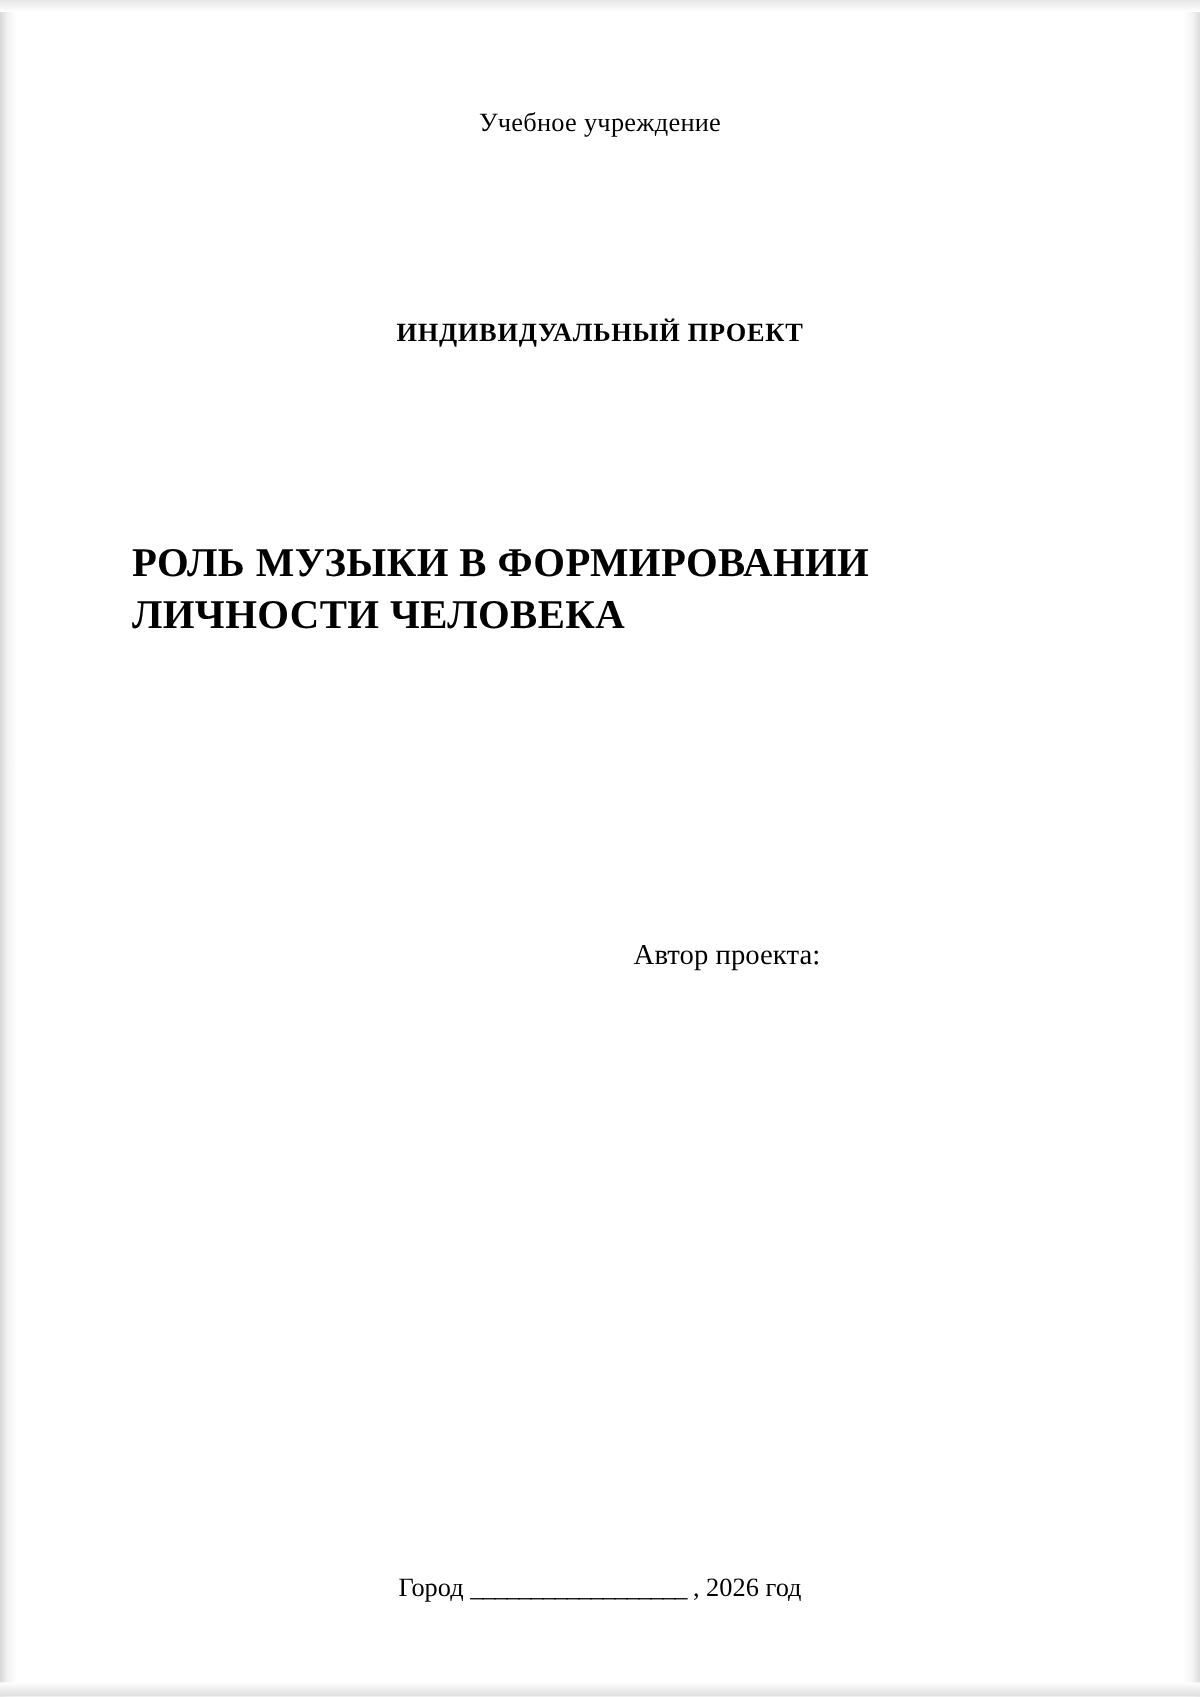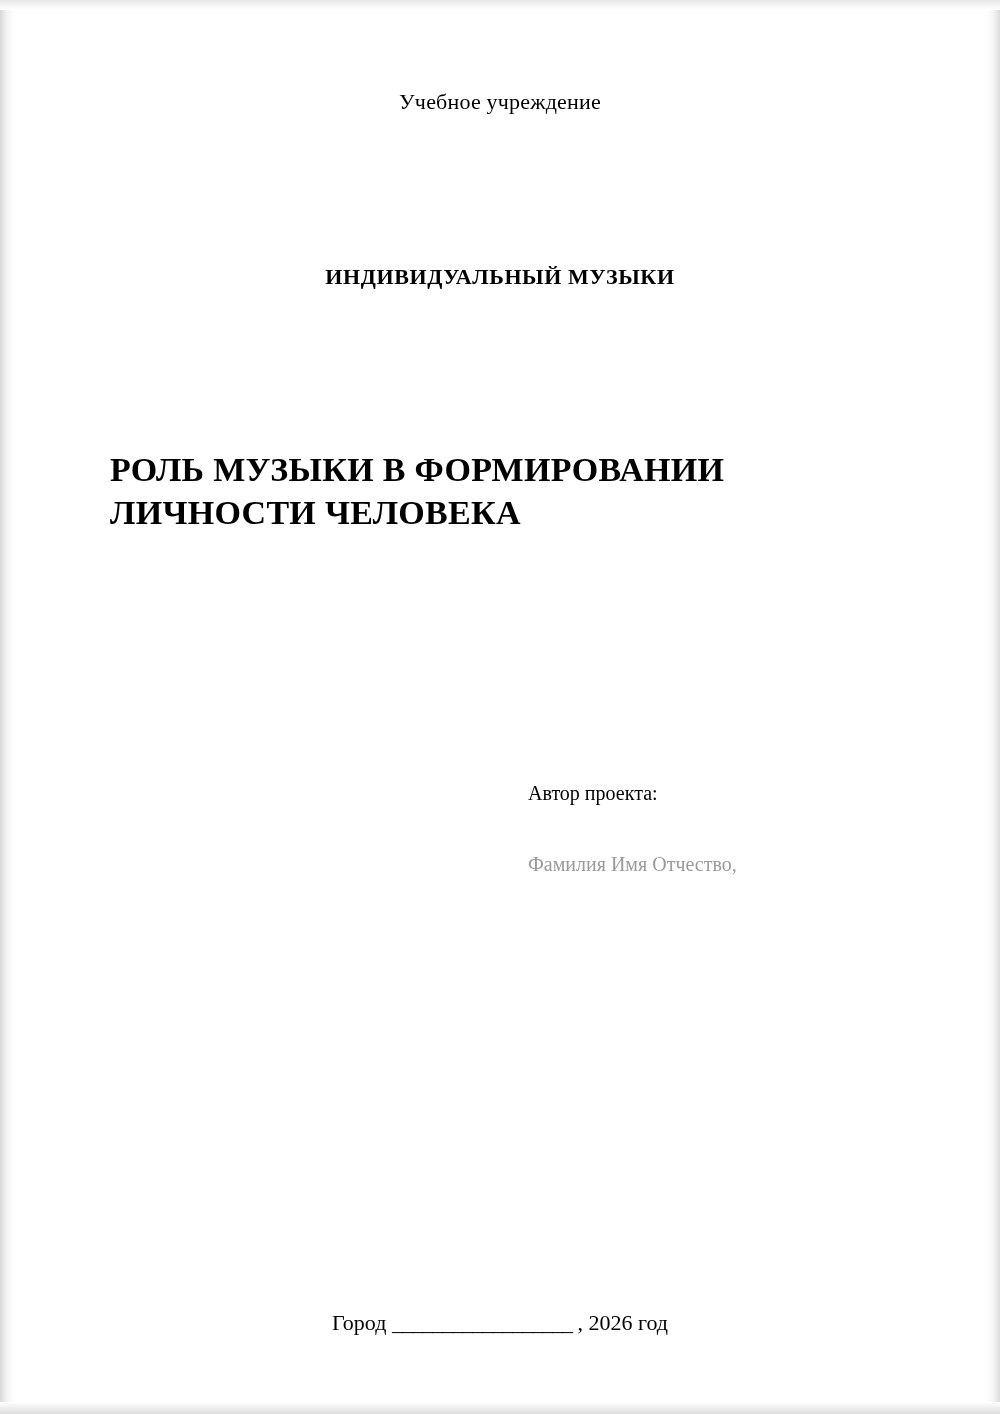--- a/index.html
+++ b/index.html
@@ -90,21 +90,21 @@
     font-weight: bold;
     line-height: 1.28;
     letter-spacing: 0.3px;
   }
 
   .credits {
     position: absolute;
     top: 780px;
     left: 528px;
     right: 80px;
-    font-size: 20px;
+    font-size: 24px;
     line-height: 1.35;
   }
   .credits .label {
     color: #000000;
     margin: 0;
   }
   .credits .value {
     color: #9a9a9a;
     margin: 0;
   }
@@ -130,30 +130,29 @@
 <div class="page">
   <div class="page-shade-left"></div>
   <div class="page-shade-right"></div>
   <div class="page-shade-top"></div>
   <div class="page-shade-bottom"></div>
 
   <div class="content">
 
     <div class="institution">Учебное учреждение</div>
 
-    <div class="doc-type">ИНДИВИДУАЛЬНЫЙ МУЗЫКИ</div>
+    <div class="doc-type">ИНДИВИДУАЛЬНЫЙ ПРОЕКТ</div>
 
     <h1 class="title">РОЛЬ МУЗЫКИ В ФОРМИРОВАНИИ ЛИЧНОСТИ ЧЕЛОВЕКА</h1>
 
     <div class="credits">
       <p class="label">Автор проекта:</p>
 
       <div class="block-gap"></div>
 
-      <p class="value">Фамилия Имя Отчество,</p>
     </div>
 
     <div class="footer">
       <span>Город</span>
       <span class="line-fill">__________________</span>
       <span>, 2026 год</span>
     </div>
 
   </div>
 </div>

